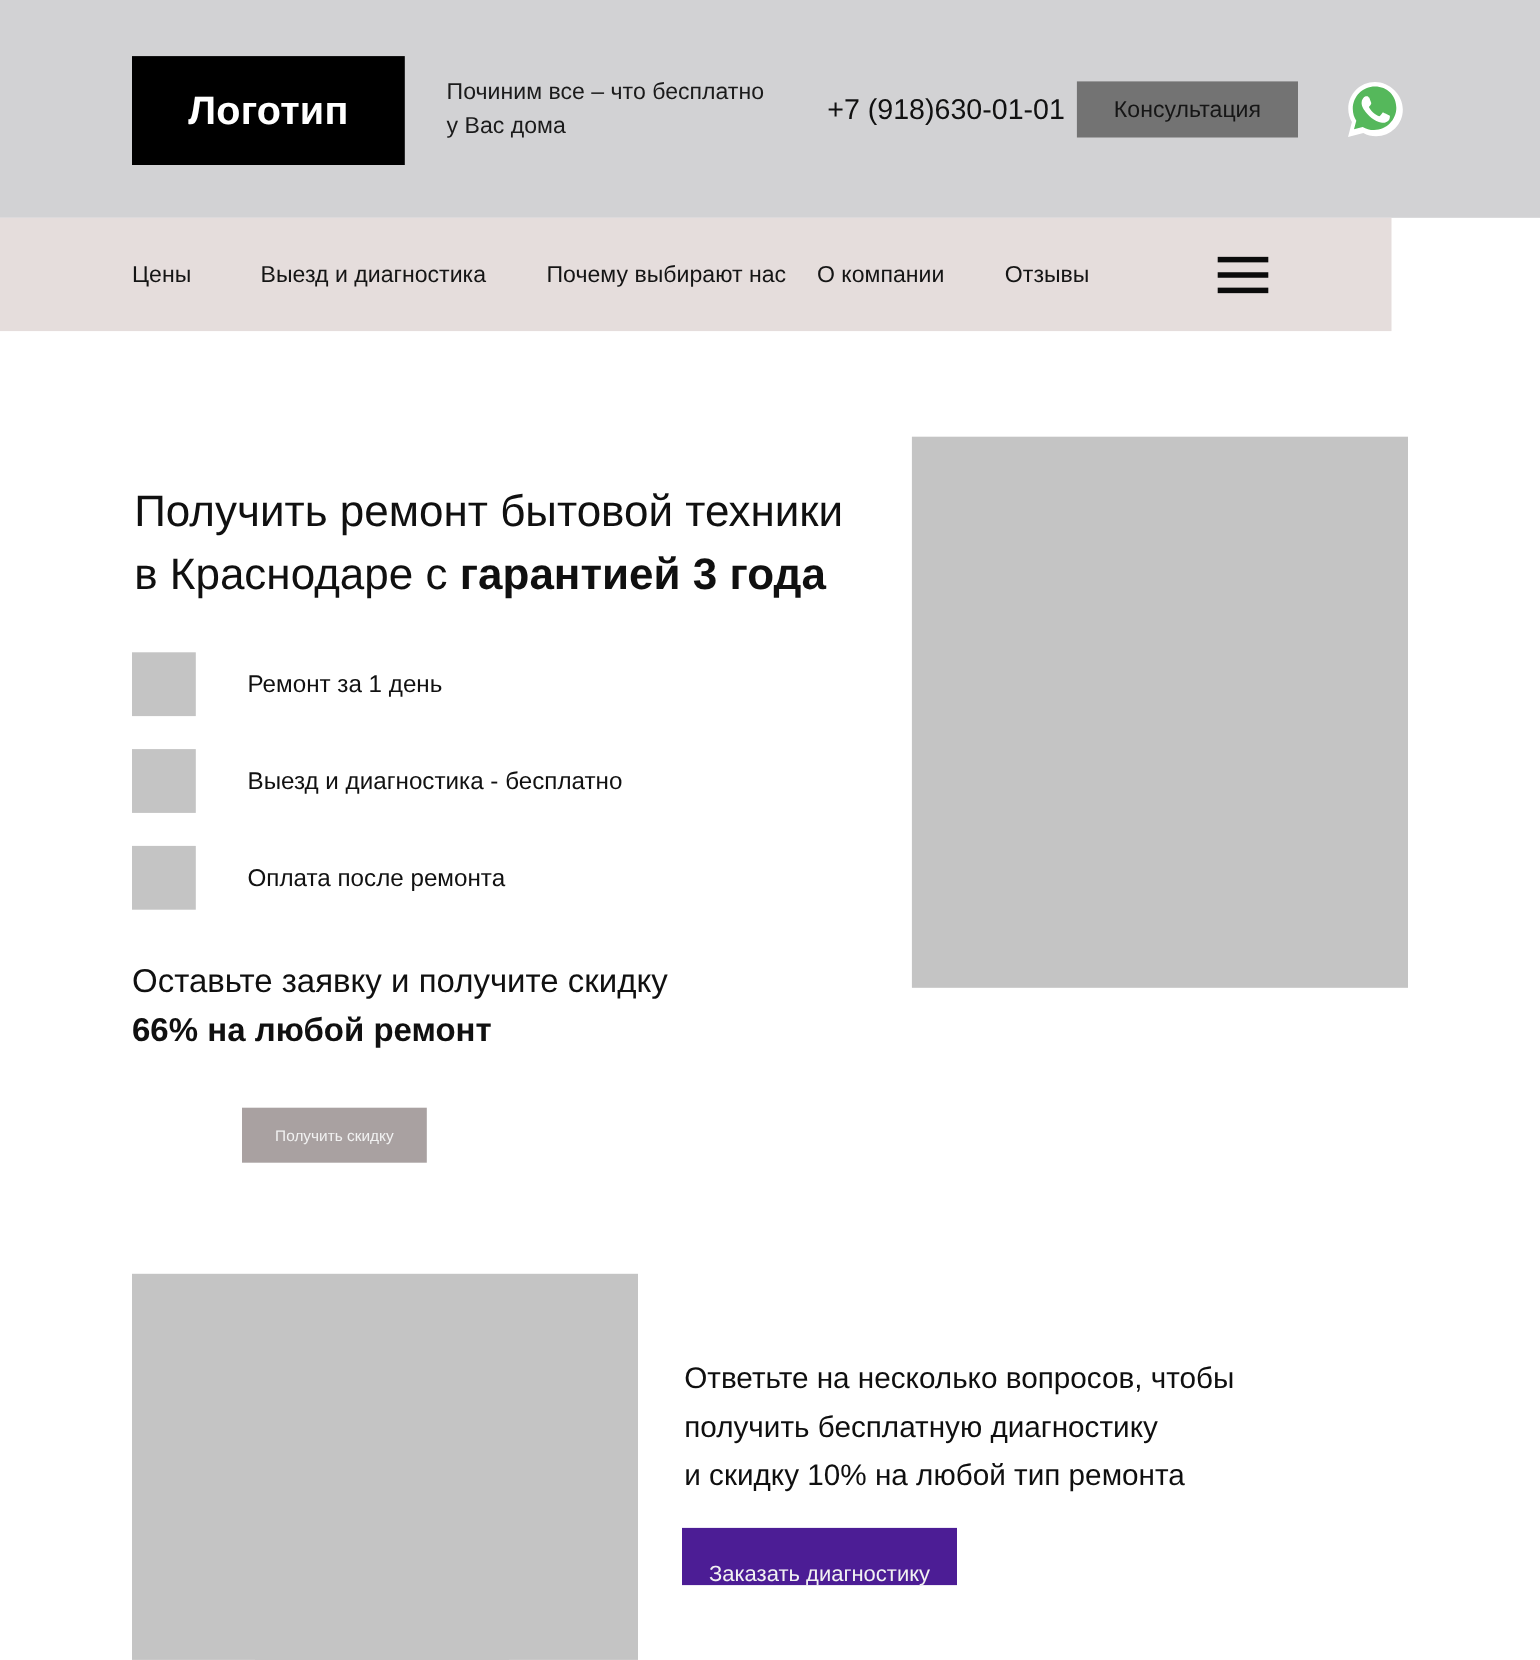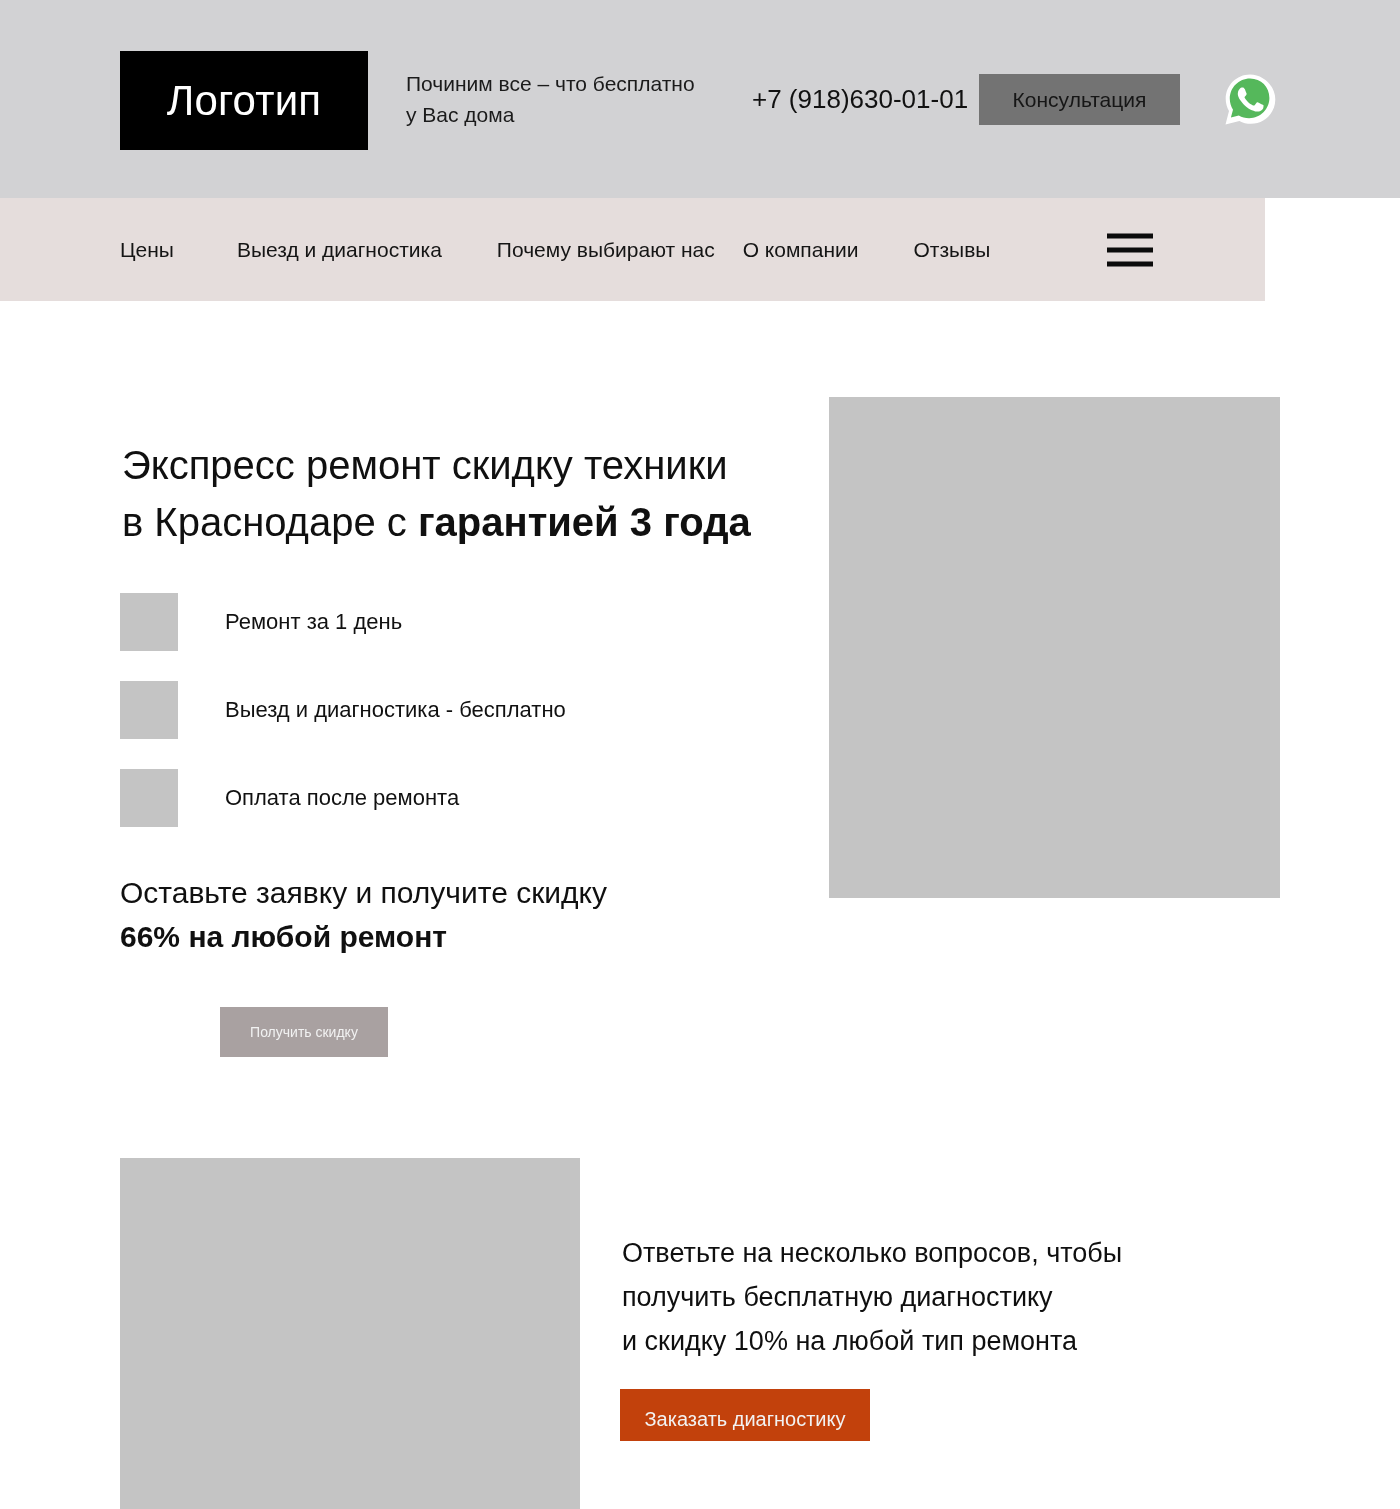--- a/index.html
+++ b/index.html
@@ -41,23 +41,23 @@
     top: 51px;
     width: 248px;
     height: 99px;
     background: #000000;
     display: flex;
     align-items: center;
     justify-content: center;
   }
   .logo-text {
     color: #ffffff;
-    font-size: 42px;
+    font-size: 36px;
     line-height: 1;
-    font-weight: 400;
+    font-weight: 700;
     letter-spacing: 0.2px;
     text-align: right;
   }
 
   .tagline {
     position: absolute;
     left: 406px;
     top: 68px;
     width: 300px;
     font-size: 21px;
@@ -256,29 +256,29 @@
     color: #0f0f0f;
     font-weight: 400;
   }
 
   .diag-button {
     position: absolute;
     left: 620px;
     top: 1389px;
     width: 250px;
     height: 52px;
-    background: #c2410c;
+    background: #4c1d95;
     border: none;
     color: #f2f2f2;
     font-family: "Liberation Sans", sans-serif;
     font-size: 20px;
     line-height: 52px;
     text-align: center;
     cursor: pointer;
-    padding: 4px;
+    padding: 16px;
   }
 </style>
 </head>
 <body>
 
 <div class="page">
 
   <header class="site-header">
 
     <div class="logo-box">
@@ -314,21 +314,21 @@
       <span></span>
       <span></span>
     </div>
   </nav>
 
   <section>
 
     <div class="hero-image"></div>
 
     <h1 class="hero-title">
-      <span>Экспресс ремонт скидку техники</span><br>
+      <span>Получить ремонт бытовой техники</span><br>
       <span>в Краснодаре с </span><b>гарантией 3 года</b>
     </h1>
 
     <div class="features">
       <div class="feature-row">
         <div class="feature-box"></div>
         <div class="feature-label">Ремонт за 1 день</div>
       </div>
       <div class="feature-row">
         <div class="feature-box"></div>

